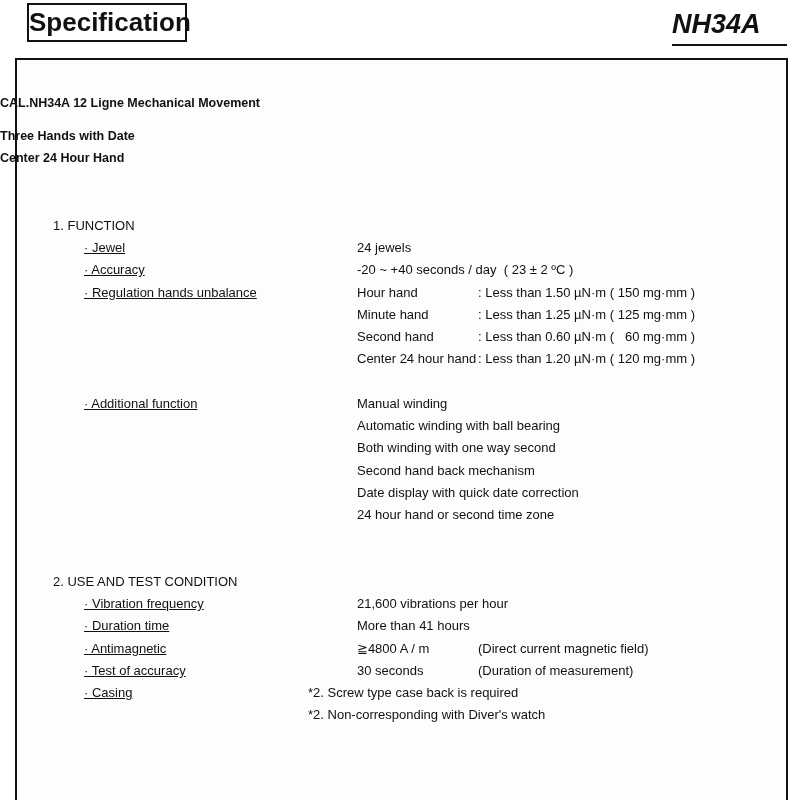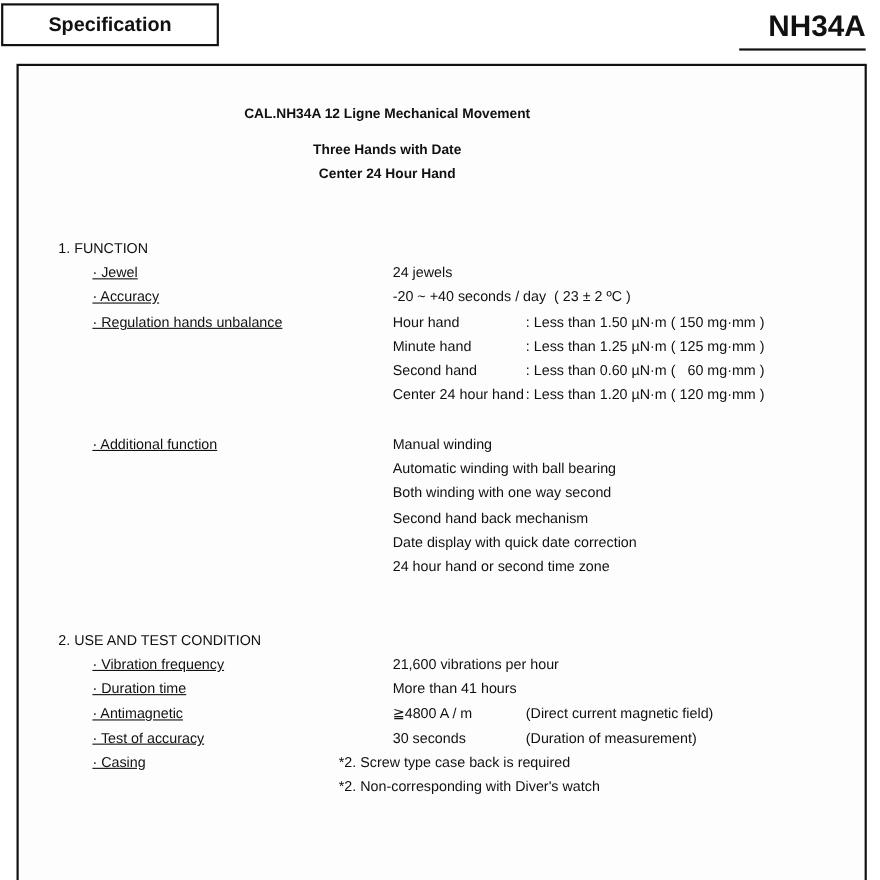--- a/index.html
+++ b/index.html
@@ -2,35 +2,35 @@
 <html><head>
 <meta charset="utf-8">
 <style>
   html, body { margin:0; padding:0; }
   body {
     width:800px; height:800px; overflow:hidden; position:relative;
     background:#ffffff; color:#111;
     font-family:"Liberation Sans", sans-serif;
   }
   .spec-title {
-    position:absolute; left:1px; top:3px; width:198px; height:39px;
+    position:absolute; left:27px; top:3px; width:160px; height:39px;
     border:2px solid #111; box-sizing:border-box;
-    font-weight:bold; font-size:18px; line-height:35px; text-align:center;
+    font-weight:bold; font-size:26px; line-height:35px; text-align:center;
   }
   .model {
     position:absolute; left:672px; top:4px; width:115px; height:42px;
     border-bottom:2px solid #111; box-sizing:border-box;
-    font-weight:bold; font-size:27px; line-height:40px; text-align:right;
+    font-weight:bold; font-size:27px; line-height:40px; text-align:left;font-style:italic;
   }
   .panel {
     position:absolute; left:15px; top:58px; width:773px; height:760px;
     border:2px solid #111; box-sizing:border-box; background:#fdfdfd;
   }
   .heading {
-    position:absolute; left:0; width:704px; text-align:center;
+    position:absolute; left:0; width:704px; text-align:left;
     font-weight:bold; font-size:12.5px;
   }
   .t { position:absolute; font-size:13px; white-space:pre; line-height:16px; }
   .sec { left:53px; }
   .lbl { left:84px;text-decoration:underline; }
   .val { left:330px;margin-left:27px; }
   .val2 { left:478px; }
   .note { left:308px; }
 </style>
 </head>

